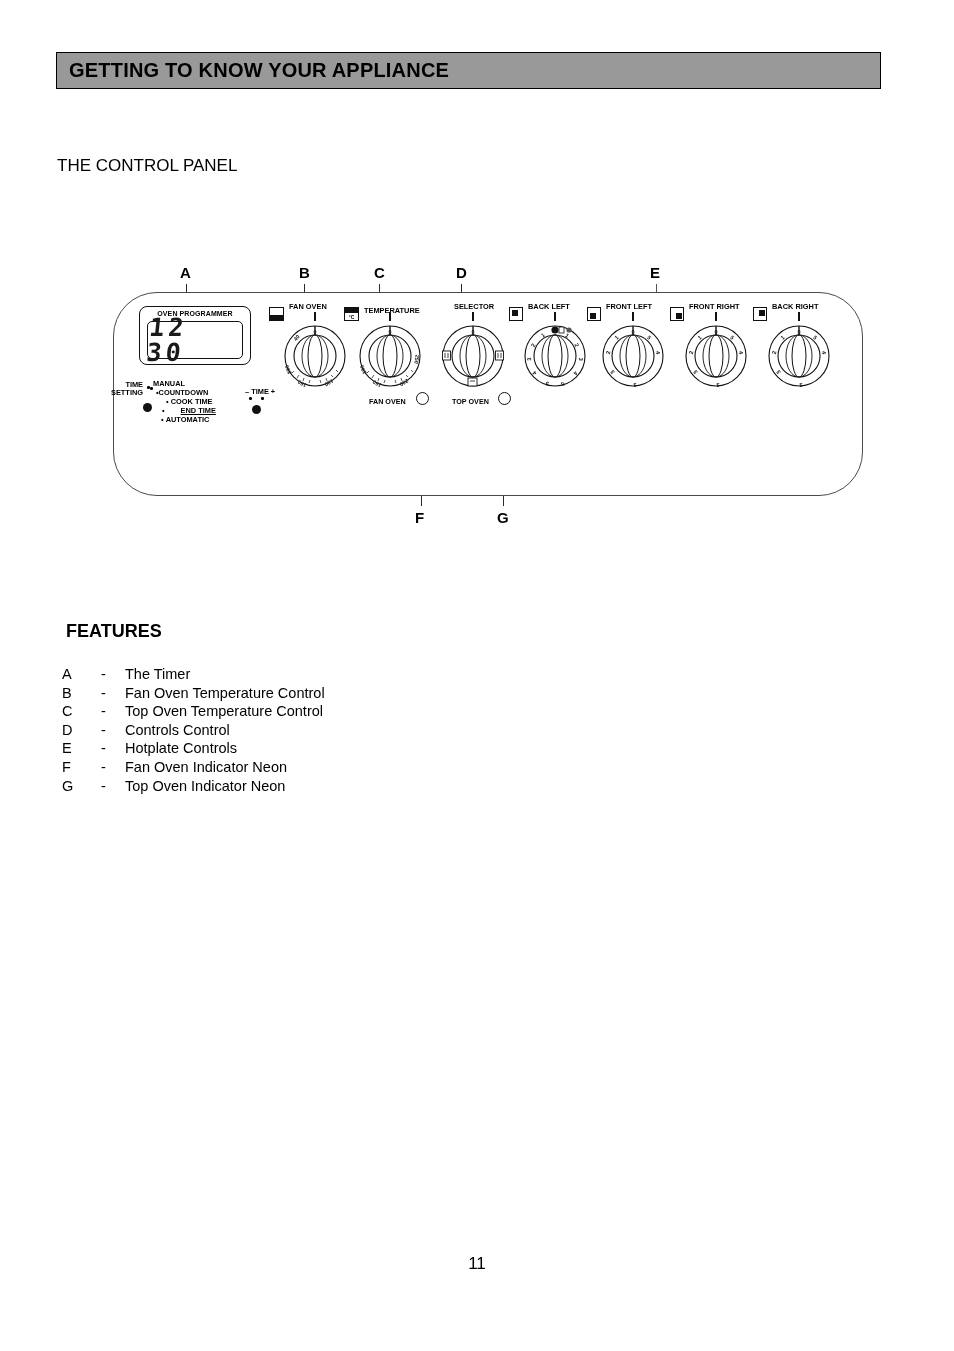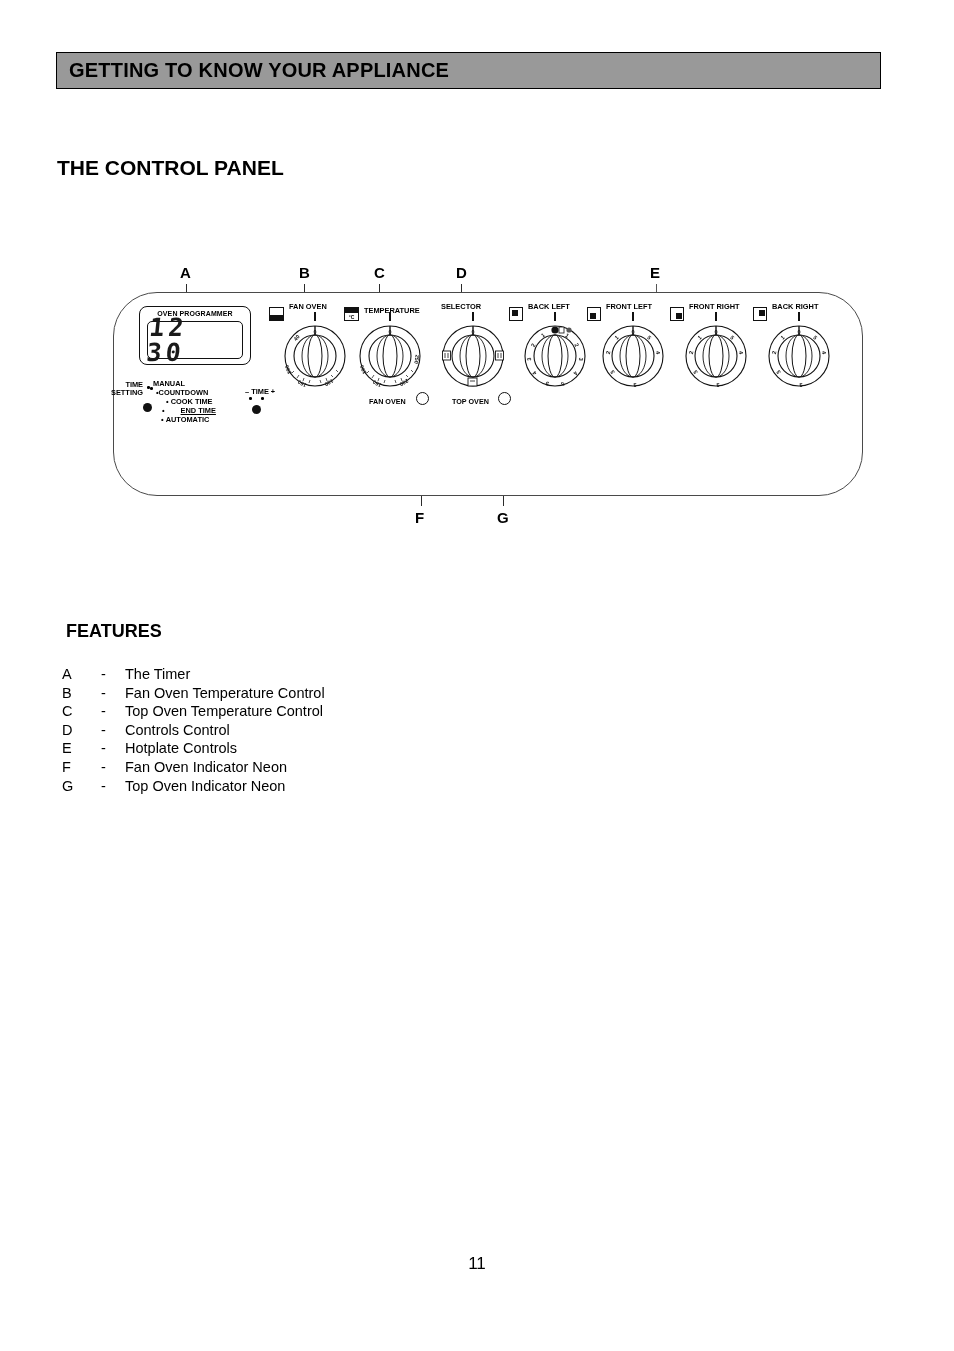--- a/index.html
+++ b/index.html
@@ -22,21 +22,21 @@
     display:flex; align-items:center;
   }
   .banner-title {
     font-size:20px; font-weight:bold; letter-spacing:0.2px;
     padding-left:12px;
   }
 
   
   .sec-control-panel {
     position:absolute; left:57px; top:156px;
-    font-size:21px; font-weight:bold;
+    font-size:17px; font-weight:normal;
   }
   .sec-features {
     position:absolute; left:66px; top:621px;
     font-size:18px; font-weight:bold;
   }
 
   
   .features {
     position:absolute; left:62px; top:665px;
     width:420px;
@@ -283,21 +283,21 @@
             <line x1="37" y1="58" x2="36" y2="55"></line>
             <line x1="43" y1="56" x2="42" y2="53"></line>
             <line x1="49" y1="52" x2="47" y2="50"></line>
             <line x1="54" y1="47" x2="52" y2="45"></line>
           </g>
         </svg>
       </div>
     </div>
 
     <div class="knob-group" style="left:313px; top:7px;">
-      <div class="knob-label" style="left:6px; top:2px;padding-left:8px;">SELECTOR</div>
+      <div class="knob-label" style="left:19px; top:2px;padding-left:8px;">SELECTOR</div>
       <div class="pointer" style="left:45px; top:12px;"></div>
       <div class="knob" style="left:15px; top:25px;">
         <svg viewBox="0 0 62 62" width="62" height="62">
           <circle cx="31" cy="31" r="30" fill="#fff" stroke="#111" stroke-width="1.1"></circle>
           <circle cx="31" cy="31" r="21" fill="#fff" stroke="#111" stroke-width="1.1"></circle>
           <ellipse cx="31" cy="31" rx="7" ry="21" fill="#fff" stroke="#111" stroke-width="1"></ellipse>
           <ellipse cx="31" cy="31" rx="13" ry="21" fill="none" stroke="#111" stroke-width="0.9"></ellipse>
           <line x1="31" y1="1" x2="31" y2="10" stroke="#111" stroke-width="1.4"></line>
           <text x="31" y="9" text-anchor="middle" font-size="5.4" font-family="Liberation Sans, sans-serif" font-weight="bold" fill="#111">0</text>
           <g fill="#fff" stroke="#111" stroke-width="0.9">

